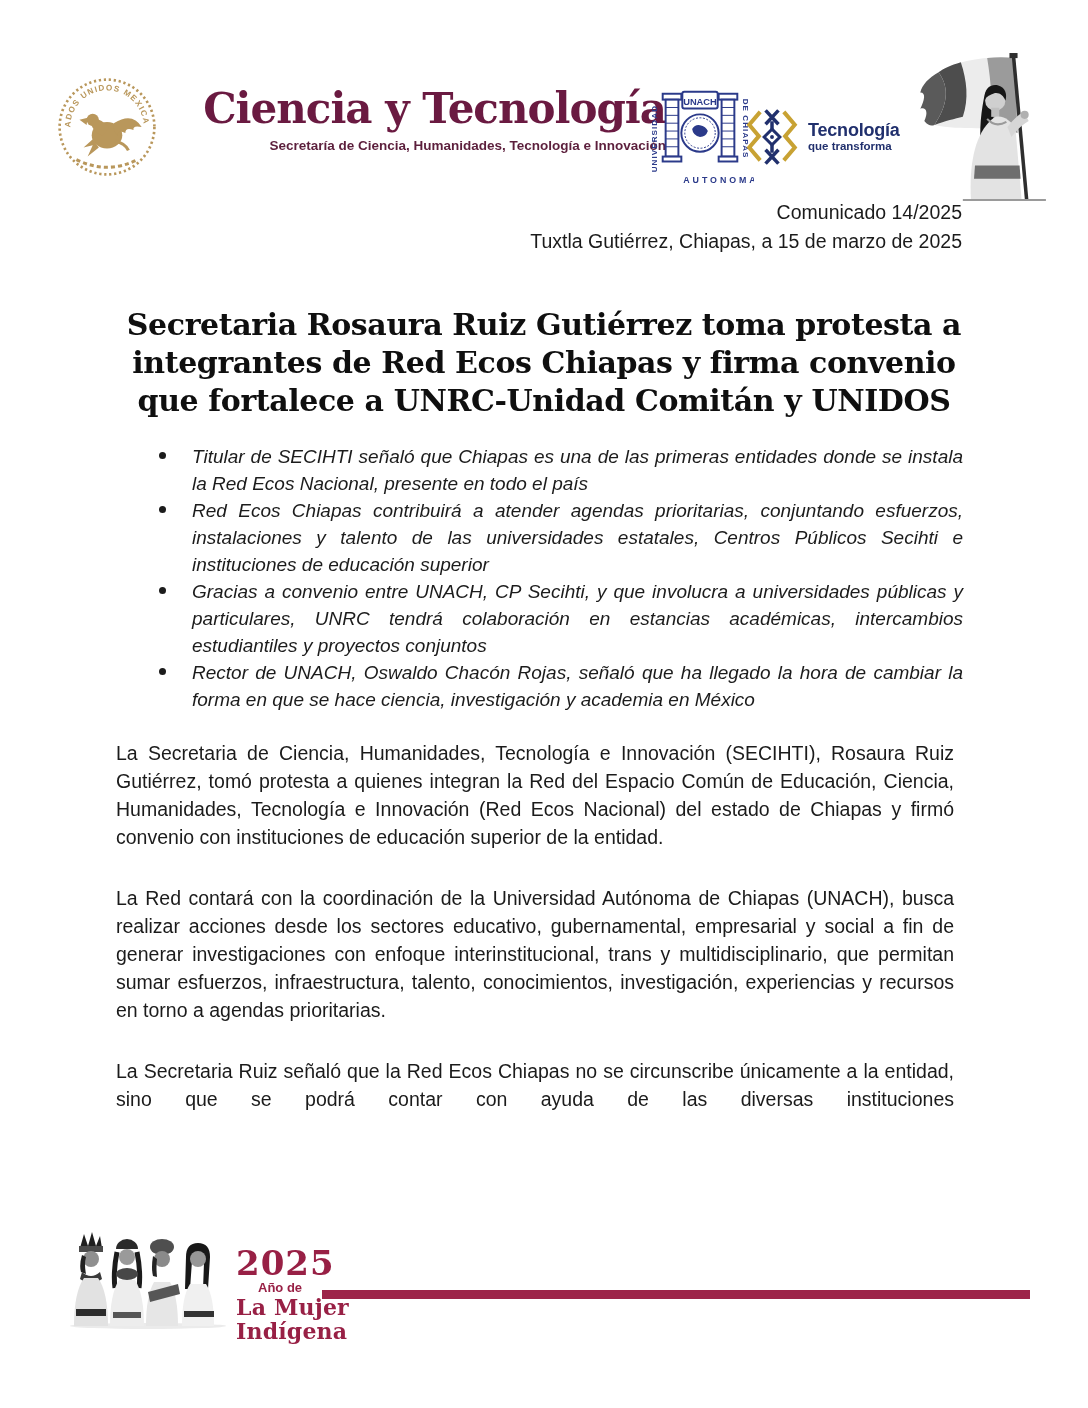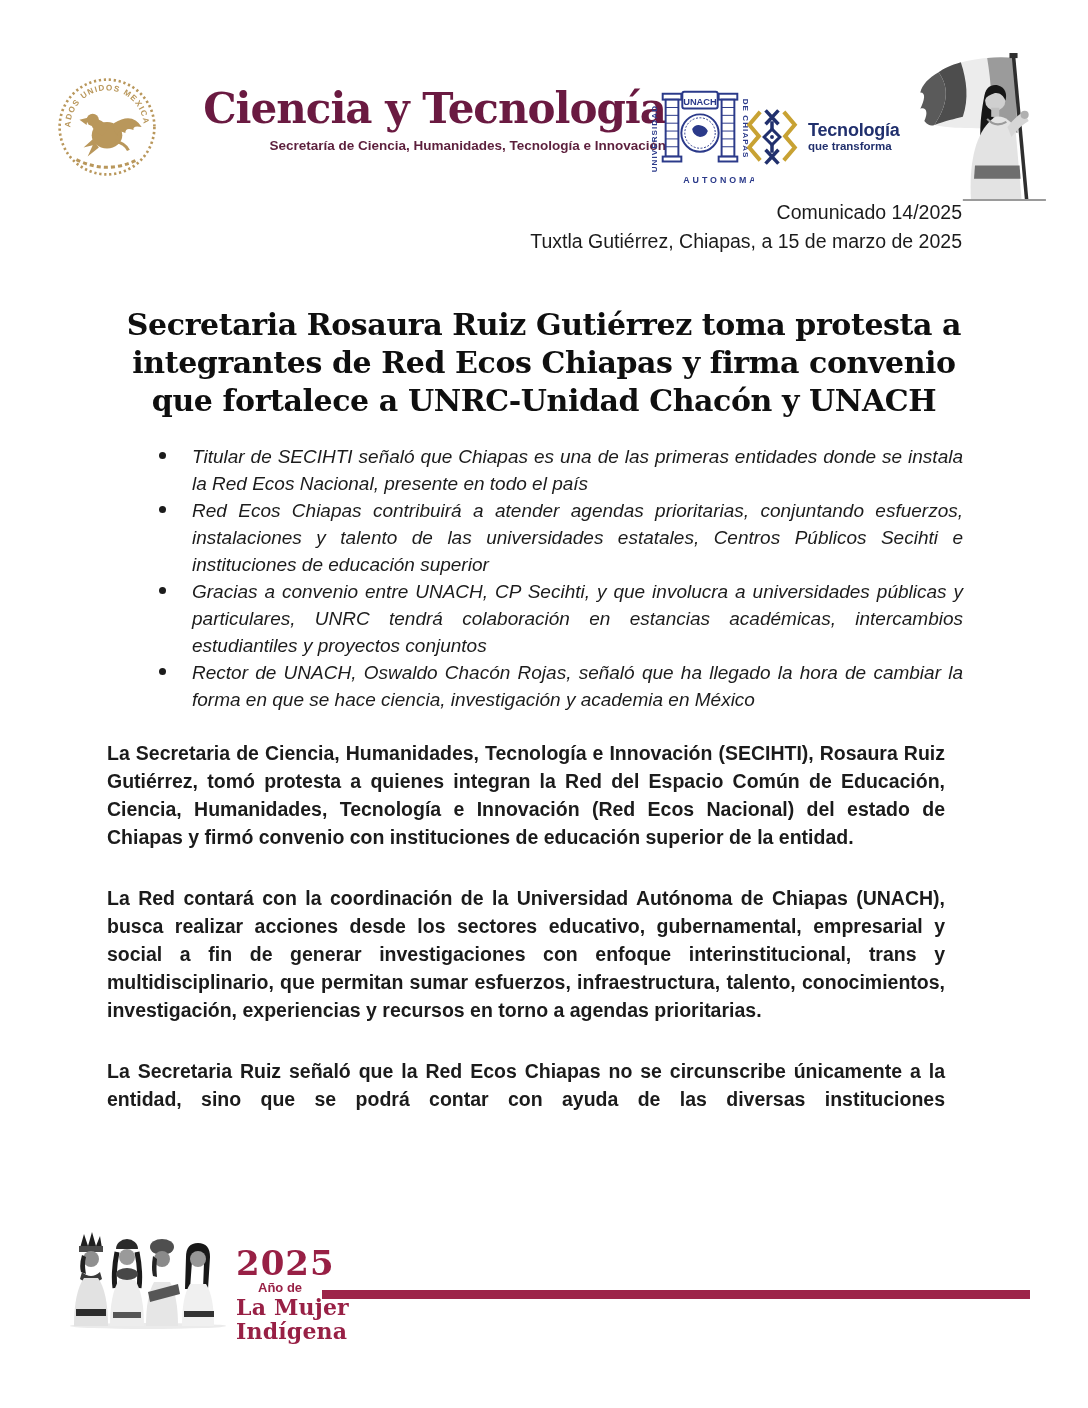--- a/index.html
+++ b/index.html
@@ -30,21 +30,21 @@
             letter-spacing:-0.4px;color:#0f0f0f;}
 
   
   .bullets{left:157px;top:443px;width:806px;margin:0;padding:0;list-style:none;font-style:italic;}
   .bullets li{position:relative;padding-left:35px;text-align:justify;
               font-size:19px;line-height:27px;color:#1c1c1c;}
   .bullets li .dot{position:absolute;left:2px;top:9px;width:7px;height:7px;border-radius:50%;
                    background:#1c1c1c;}
 
   
-  .bodytext{left:107px;top:739px;width:838px;font-weight:bold;}
+  .bodytext{left:116px;top:739px;width:838px;}
   .bodytext p{margin:0 0 33px 0;text-align:justify;font-size:19.5px;line-height:28px;color:#1b1b1b;}
   .bodytext p.cut{text-align-last:justify;}
 
   
   .footer-women{left:66px;top:1230px;width:164px;height:100px;}
   .year-block{left:236px;top:1246px;color:#982045;font-family:"DejaVu Serif", serif;}
   .year{font-size:34px;font-weight:700;line-height:34px;letter-spacing:1px;}
   .year-small{font-size:13px;font-weight:700;padding-left:22px;line-height:15px;
               font-family:"Liberation Sans", sans-serif;}
   .year-big{font-size:22px;font-weight:700;line-height:24px;letter-spacing:0.2px;}
@@ -148,21 +148,21 @@
   </div>
 
   <div class="abs meta">
     <div>Comunicado 14/2025</div>
     <div>Tuxtla Gutiérrez, Chiapas, a 15 de marzo de 2025</div>
   </div>
 
   <h1 class="abs headline" style="margin:0;">
     <div>Secretaria Rosaura Ruiz Gutiérrez toma protesta a</div>
     <div>integrantes de Red Ecos Chiapas y firma convenio</div>
-    <div>que fortalece a UNRC-Unidad Chacón y UNACH</div>
+    <div>que fortalece a UNRC-Unidad Comitán y UNIDOS</div>
   </h1>
 
   <ul class="abs bullets">
     <li><span class="dot"></span><span>Titular de SECIHTI señaló que Chiapas es una de las primeras entidades donde se instala la Red Ecos Nacional, presente en todo el país</span></li>
     <li><span class="dot"></span><span>Red Ecos Chiapas contribuirá a atender agendas prioritarias, conjuntando esfuerzos, instalaciones y talento de las universidades estatales, Centros Públicos Secihti e instituciones de educación superior</span></li>
     <li><span class="dot"></span><span>Gracias a convenio entre UNACH, CP Secihti, y que involucra a universidades públicas y particulares, UNRC tendrá colaboración en estancias académicas, intercambios estudiantiles y proyectos conjuntos</span></li>
     <li><span class="dot"></span><span>Rector de UNACH, Oswaldo Chacón Rojas, señaló que ha llegado la hora de cambiar la forma en que se hace ciencia, investigación y academia en México</span></li>
   </ul>
 
   <section class="abs bodytext">

